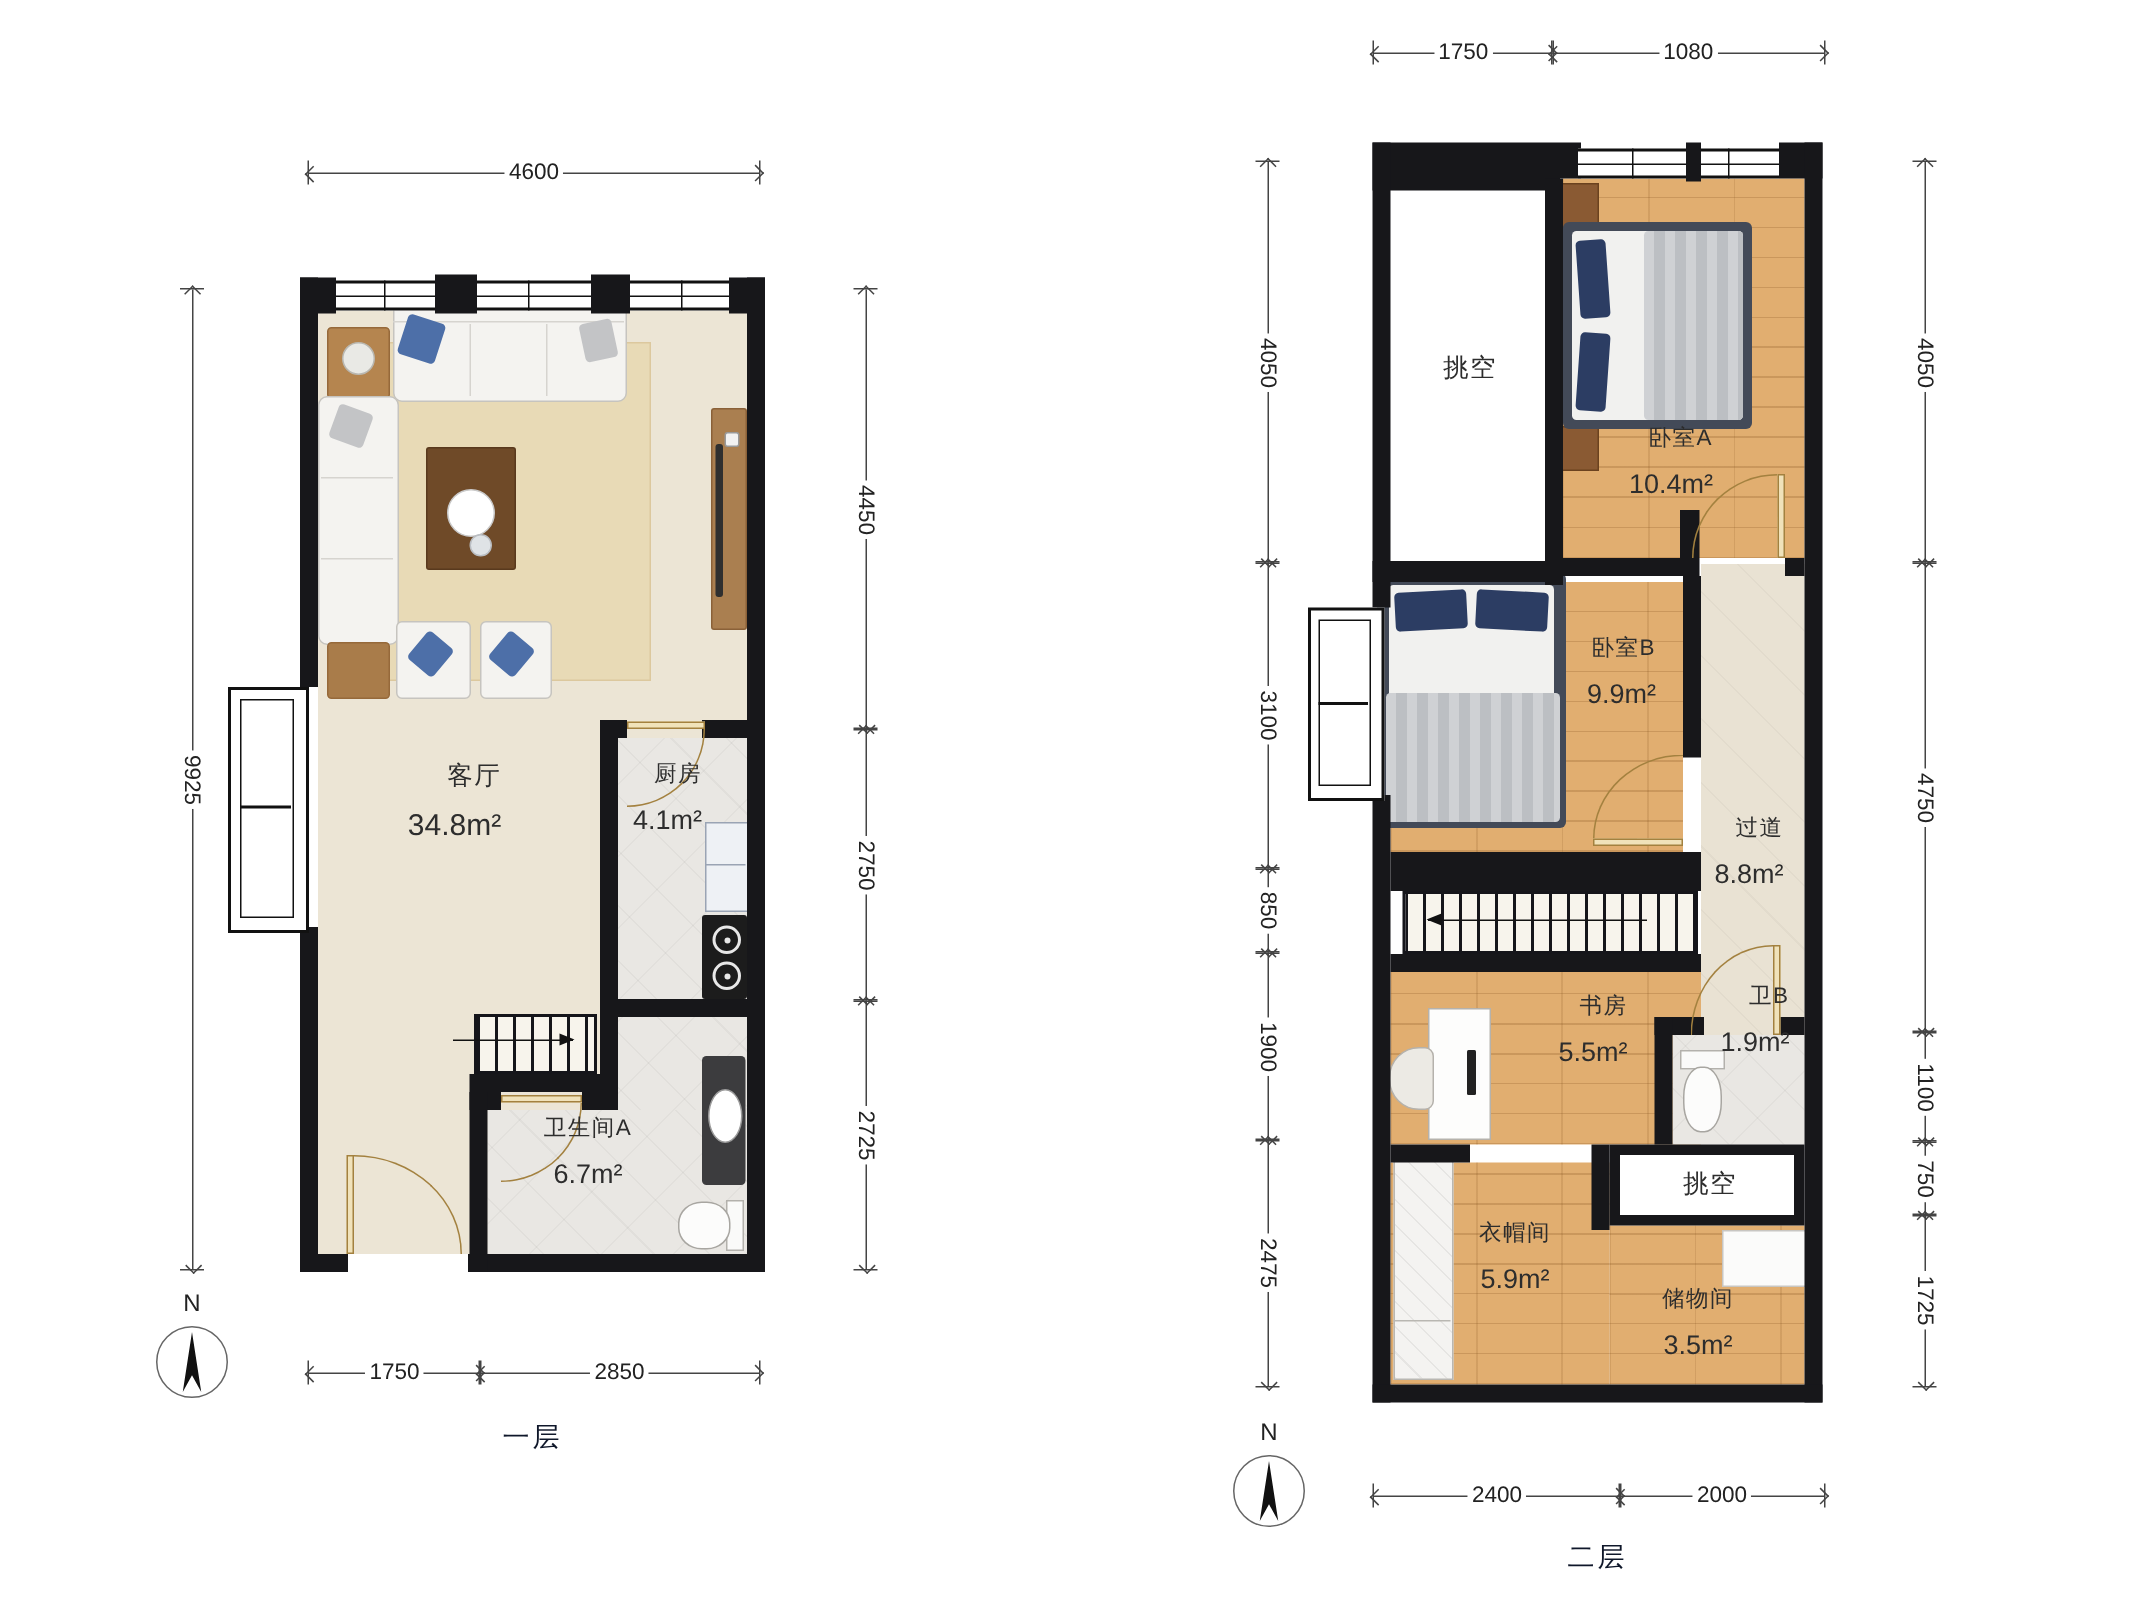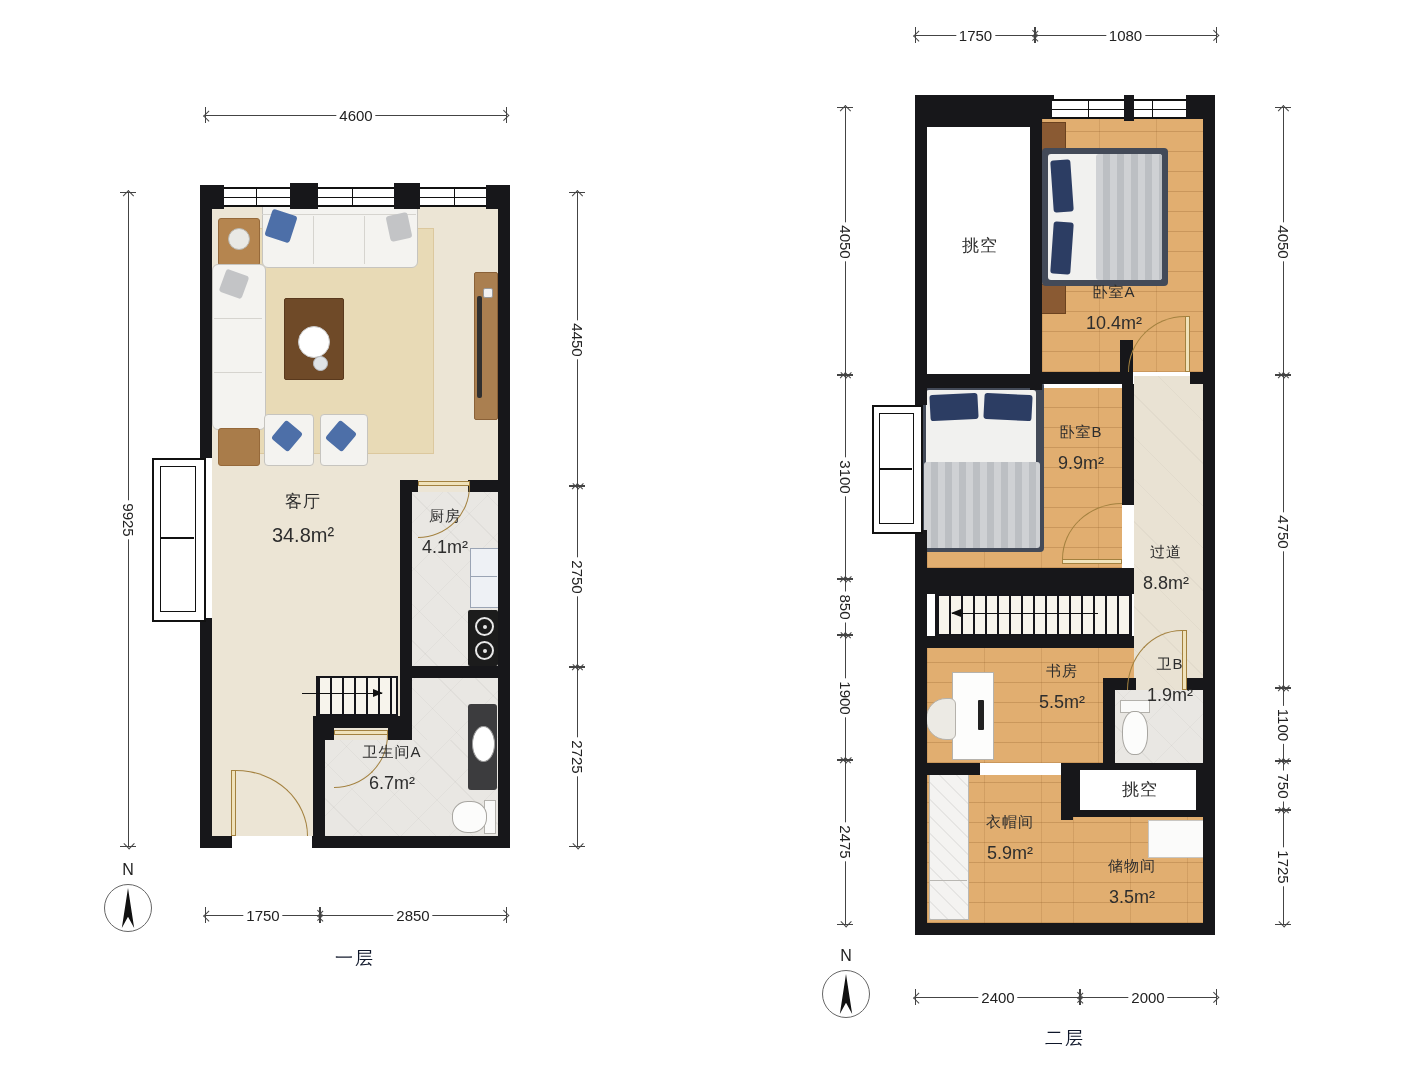--- a/index.html
+++ b/index.html
@@ -61,21 +61,21 @@
             background-image:repeating-linear-gradient(45deg,rgba(0,0,0,0.06) 0 1px,transparent 1px 12px);}
   .desk{position:absolute;background:#fdfdfc;border:1px solid #b5b2ac;}
   .chair{position:absolute;background:#eceae4;border:1px solid #b5b2ac;border-radius:20px 6px 6px 20px;}
   .stove{position:absolute;background:#1c1c1c;border-radius:2px;}
   .burner{position:absolute;border:2px solid #e8e8e8;border-radius:50%;}
   .burner::after{content:"";position:absolute;left:50%;top:50%;width:4px;height:4px;margin:-2px 0 0 -2px;
                  background:#e8e8e8;border-radius:50%;}
   .fridge{position:absolute;background:#eef1f5;border:1px solid #9aa4b4;}
   
   .rl{position:absolute;transform:translate(-50%,-50%);text-align:center;color:#2d2d2d;white-space:nowrap;}
-  .rl .rn{display:block;font-size:17px;letter-spacing:1px;}
+  .rl .rn{display:block;font-size:17px;letter-spacing:1px;text-align:right;}
   .rl .ra{display:block;font-size:20px;margin-top:11px;}
   .rl.sm .rn{font-size:15px;}
   .rl.sm .ra{font-size:18px;}
   .rl.one .rn{font-size:17px;}
   .ftitle{position:absolute;transform:translate(-50%,-50%);font-size:18px;color:#0f172a;letter-spacing:2px;}
   
   .dimh,.dimv{position:absolute;}
   .dimh{height:16px;border-left:1px solid #444;border-right:1px solid #444;}
   .dimh::before{content:"";position:absolute;left:0;right:0;top:7.5px;border-top:1px solid #444;}
   .dimv{width:16px;border-top:1px solid #444;border-bottom:1px solid #444;}
@@ -170,21 +170,21 @@
   <div class="w" style="left:388px;top:728px;width:24px;height:12px"></div>
   <div class="w" style="left:313px;top:728px;width:12px;height:120px"></div>
 
   <div class="leaf" style="left:231px;top:770px;width:5px;height:66px"></div>
   <div class="arc tr" style="left:236px;top:770px;width:72px;height:66px"></div>
   <div class="leaf" style="left:418px;top:481px;width:52px;height:5px"></div>
   <div class="arc br" style="left:418px;top:486px;width:52px;height:52px"></div>
   <div class="leaf" style="left:334px;top:730px;width:54px;height:5px"></div>
   <div class="arc br" style="left:334px;top:735px;width:54px;height:53px"></div>
 
-  <div class="rl" style="left:303px;top:518px">
+  <div class="rl" style="left:303px;top:534px">
     <span class="rn">客厅</span>
     <span class="ra">34.8m²</span>
   </div>
   <div class="rl sm" style="left:445px;top:532px">
     <span class="rn">厨房</span>
     <span class="ra">4.1m²</span>
   </div>
   <div class="rl sm" style="left:392px;top:768px">
     <span class="rn">卫生间A</span>
     <span class="ra">6.7m²</span>

